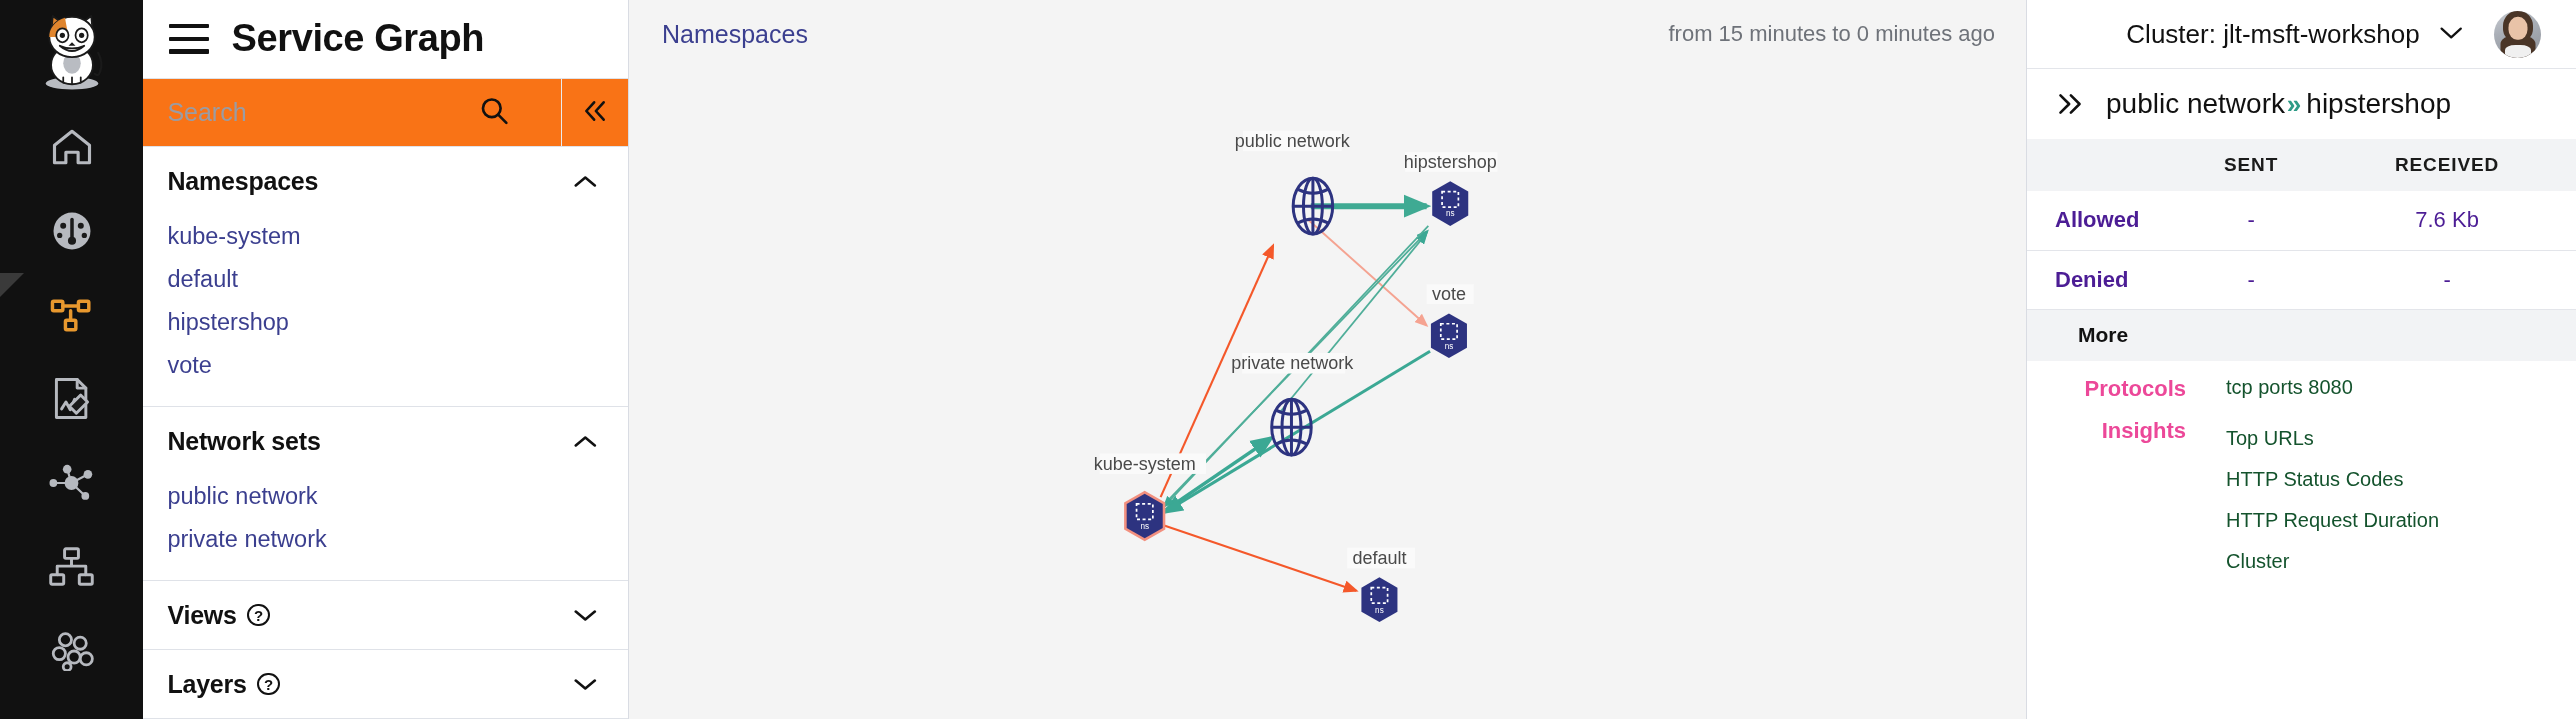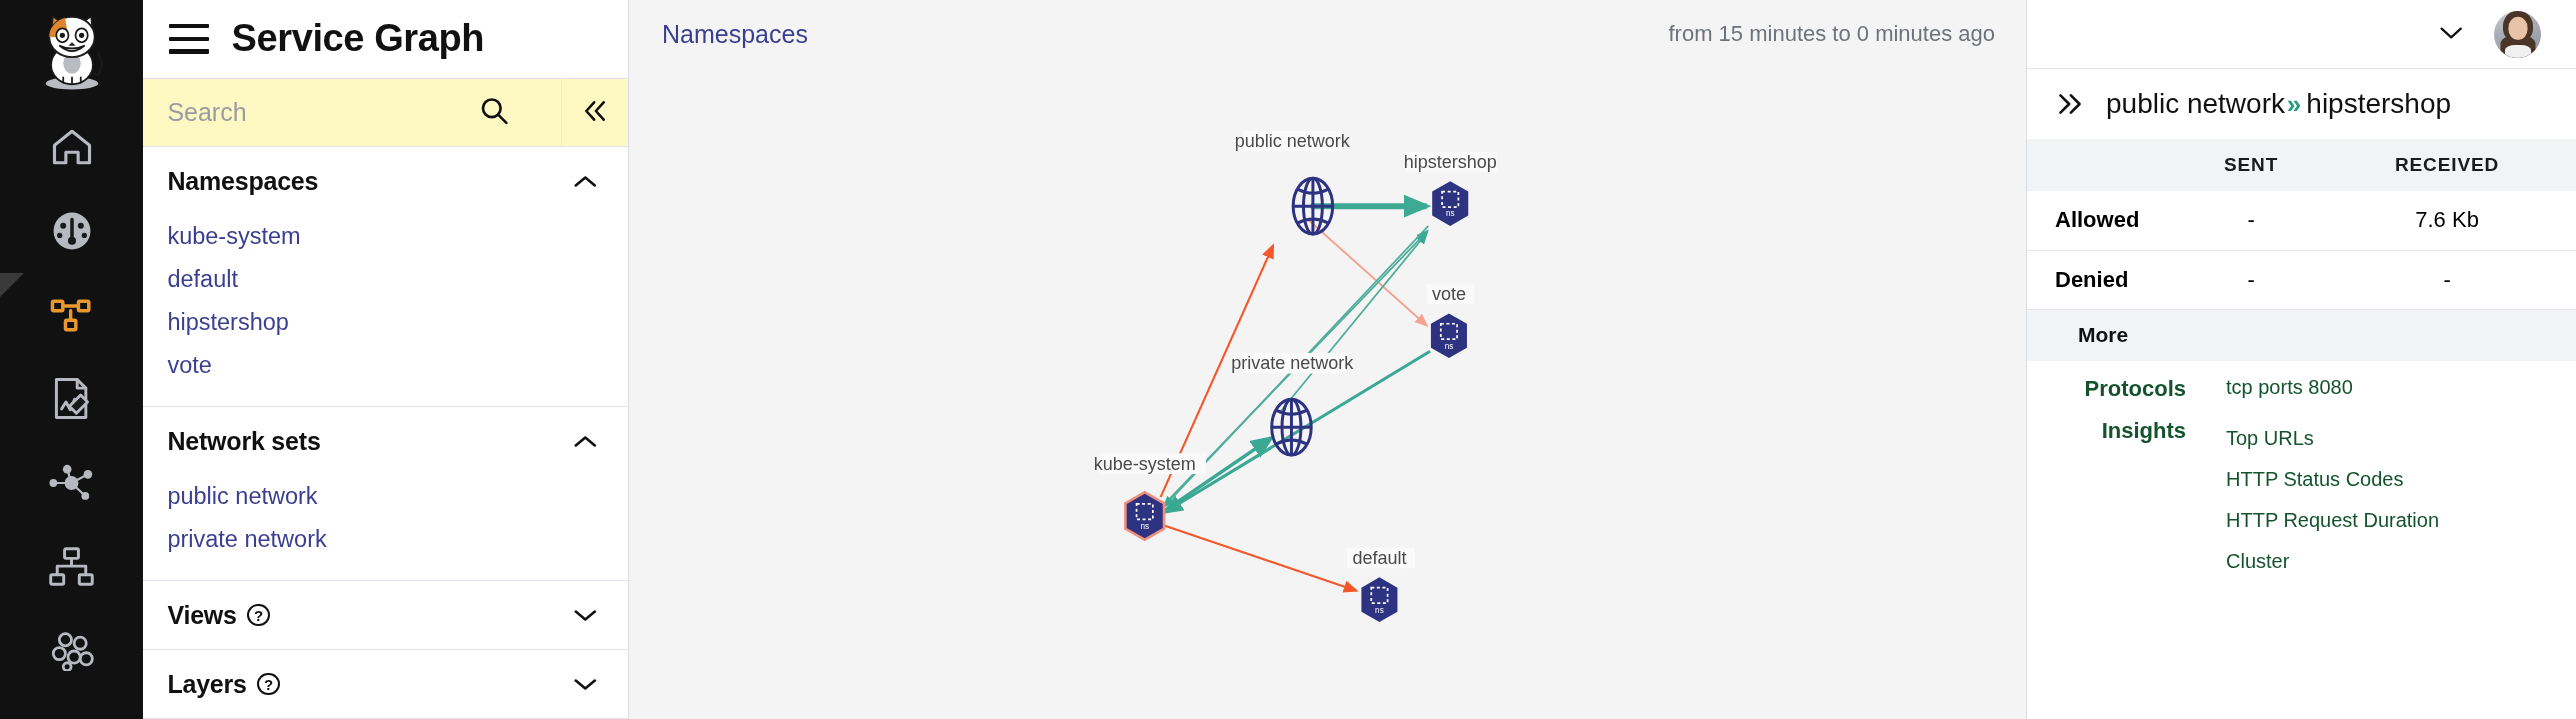--- a/index.html
+++ b/index.html
@@ -45,21 +45,21 @@
   .panel-title {
     font-size: 38px; font-weight: bold; color: #111; letter-spacing: -0.4px;
     margin-left: 22.6px; white-space: nowrap;
   }
   .hamburger { width: 40px; height: 30px; margin-left: 26px; display:flex; flex-direction:column; justify-content:space-between; cursor:pointer; }
   .hamburger span { display:block; height:4.4px; background:#111; border-radius:0.9px; }
 
   .search-row {
     height: 73px; display: flex; align-items: center;
     border-top: 1.7px solid #dfe2e8; border-bottom: 1.7px solid #dfe2e8;
-    background:#fef9c3;
+    background:#f97316;
   }
   .search-box {
     flex: 1; height: 100%; display: flex; align-items: center; position: relative;
     border-right: 1.7px solid #e9ebef;
   }
   .search-input {
     border: none; outline: none; background: transparent;
     font-family: "Liberation Sans", sans-serif;
     font-size: 25px; color: #333; width: 100%;
     padding-left: 24.4px; padding-right: 61px;
@@ -150,33 +150,33 @@
   .det-title { font-size: 28px; color: #111; display: flex; align-items: center; white-space: nowrap; }
   .det-sep { color: #2e9b86; margin: 0 5.2px 0 1.7px; font-size: 26px; font-weight: bold; }
 
   .det-table { width: 100%; border-collapse: collapse; }
   .det-table thead th {
     background: #f2f3f5; font-size: 19px; font-weight: bold; color: #1b1b1b;
     letter-spacing: 0.9px; height: 52px; text-align: center;
   }
   .det-table thead th:first-child { width: 157px; }
   .det-table tbody td {
-    height: 59px; font-size: 22px; color: #000000; text-align: center;
+    height: 59px; font-size: 22px; color: #4c1d95; text-align: center;
     border-bottom: 1.7px solid #e3e5ea;
   }
   .det-table tbody td.rowlabel { text-align: left; padding-left: 28px; font-weight: bold; }
 
   .more-bar {
     background: #f2f3f5; height: 51px; display: flex; align-items: center;
     padding-left: 51px; font-size: 21px; font-weight: bold; color: #111;
   }
   .kv { display: flex; padding: 15.7px 0 0 0; }
   .kv-key {
     width: 199px; min-width: 199px; text-align: right; padding-right: 40px;
-    font-size: 22px; font-weight: bold; color: #14532d;
+    font-size: 22px; font-weight: bold; color: #ec4899;
   }
   .kv-val { font-size: 20px; color: #14532d; }
   .kv-val .vline { line-height: 41px; cursor: pointer; }
 </style>
 </head>
 <body>
 
 <div class="app">
 
   <nav class="rail">
@@ -491,20 +491,21 @@
 
         </g>
       </svg>
     </div>
   </section>
 
   <aside class="details">
 
     <div class="details-head">
       <div class="cluster-sel">
+        <span class="cluster-label">Cluster: jlt-msft-workshop</span>
         <span class="cluster-chev">
           <svg width="24.4" height="15" viewBox="0 0 28 17" fill="none" stroke="#111" stroke-width="2.6" stroke-linecap="round" stroke-linejoin="round">
               <path d="M3 4 L14 14 L25 4"></path>
             </svg>
         </span>
       </div>
       <div class="avatar">
         <div class="hair"></div>
         <div class="hair2"></div>
         <div class="face"></div>

